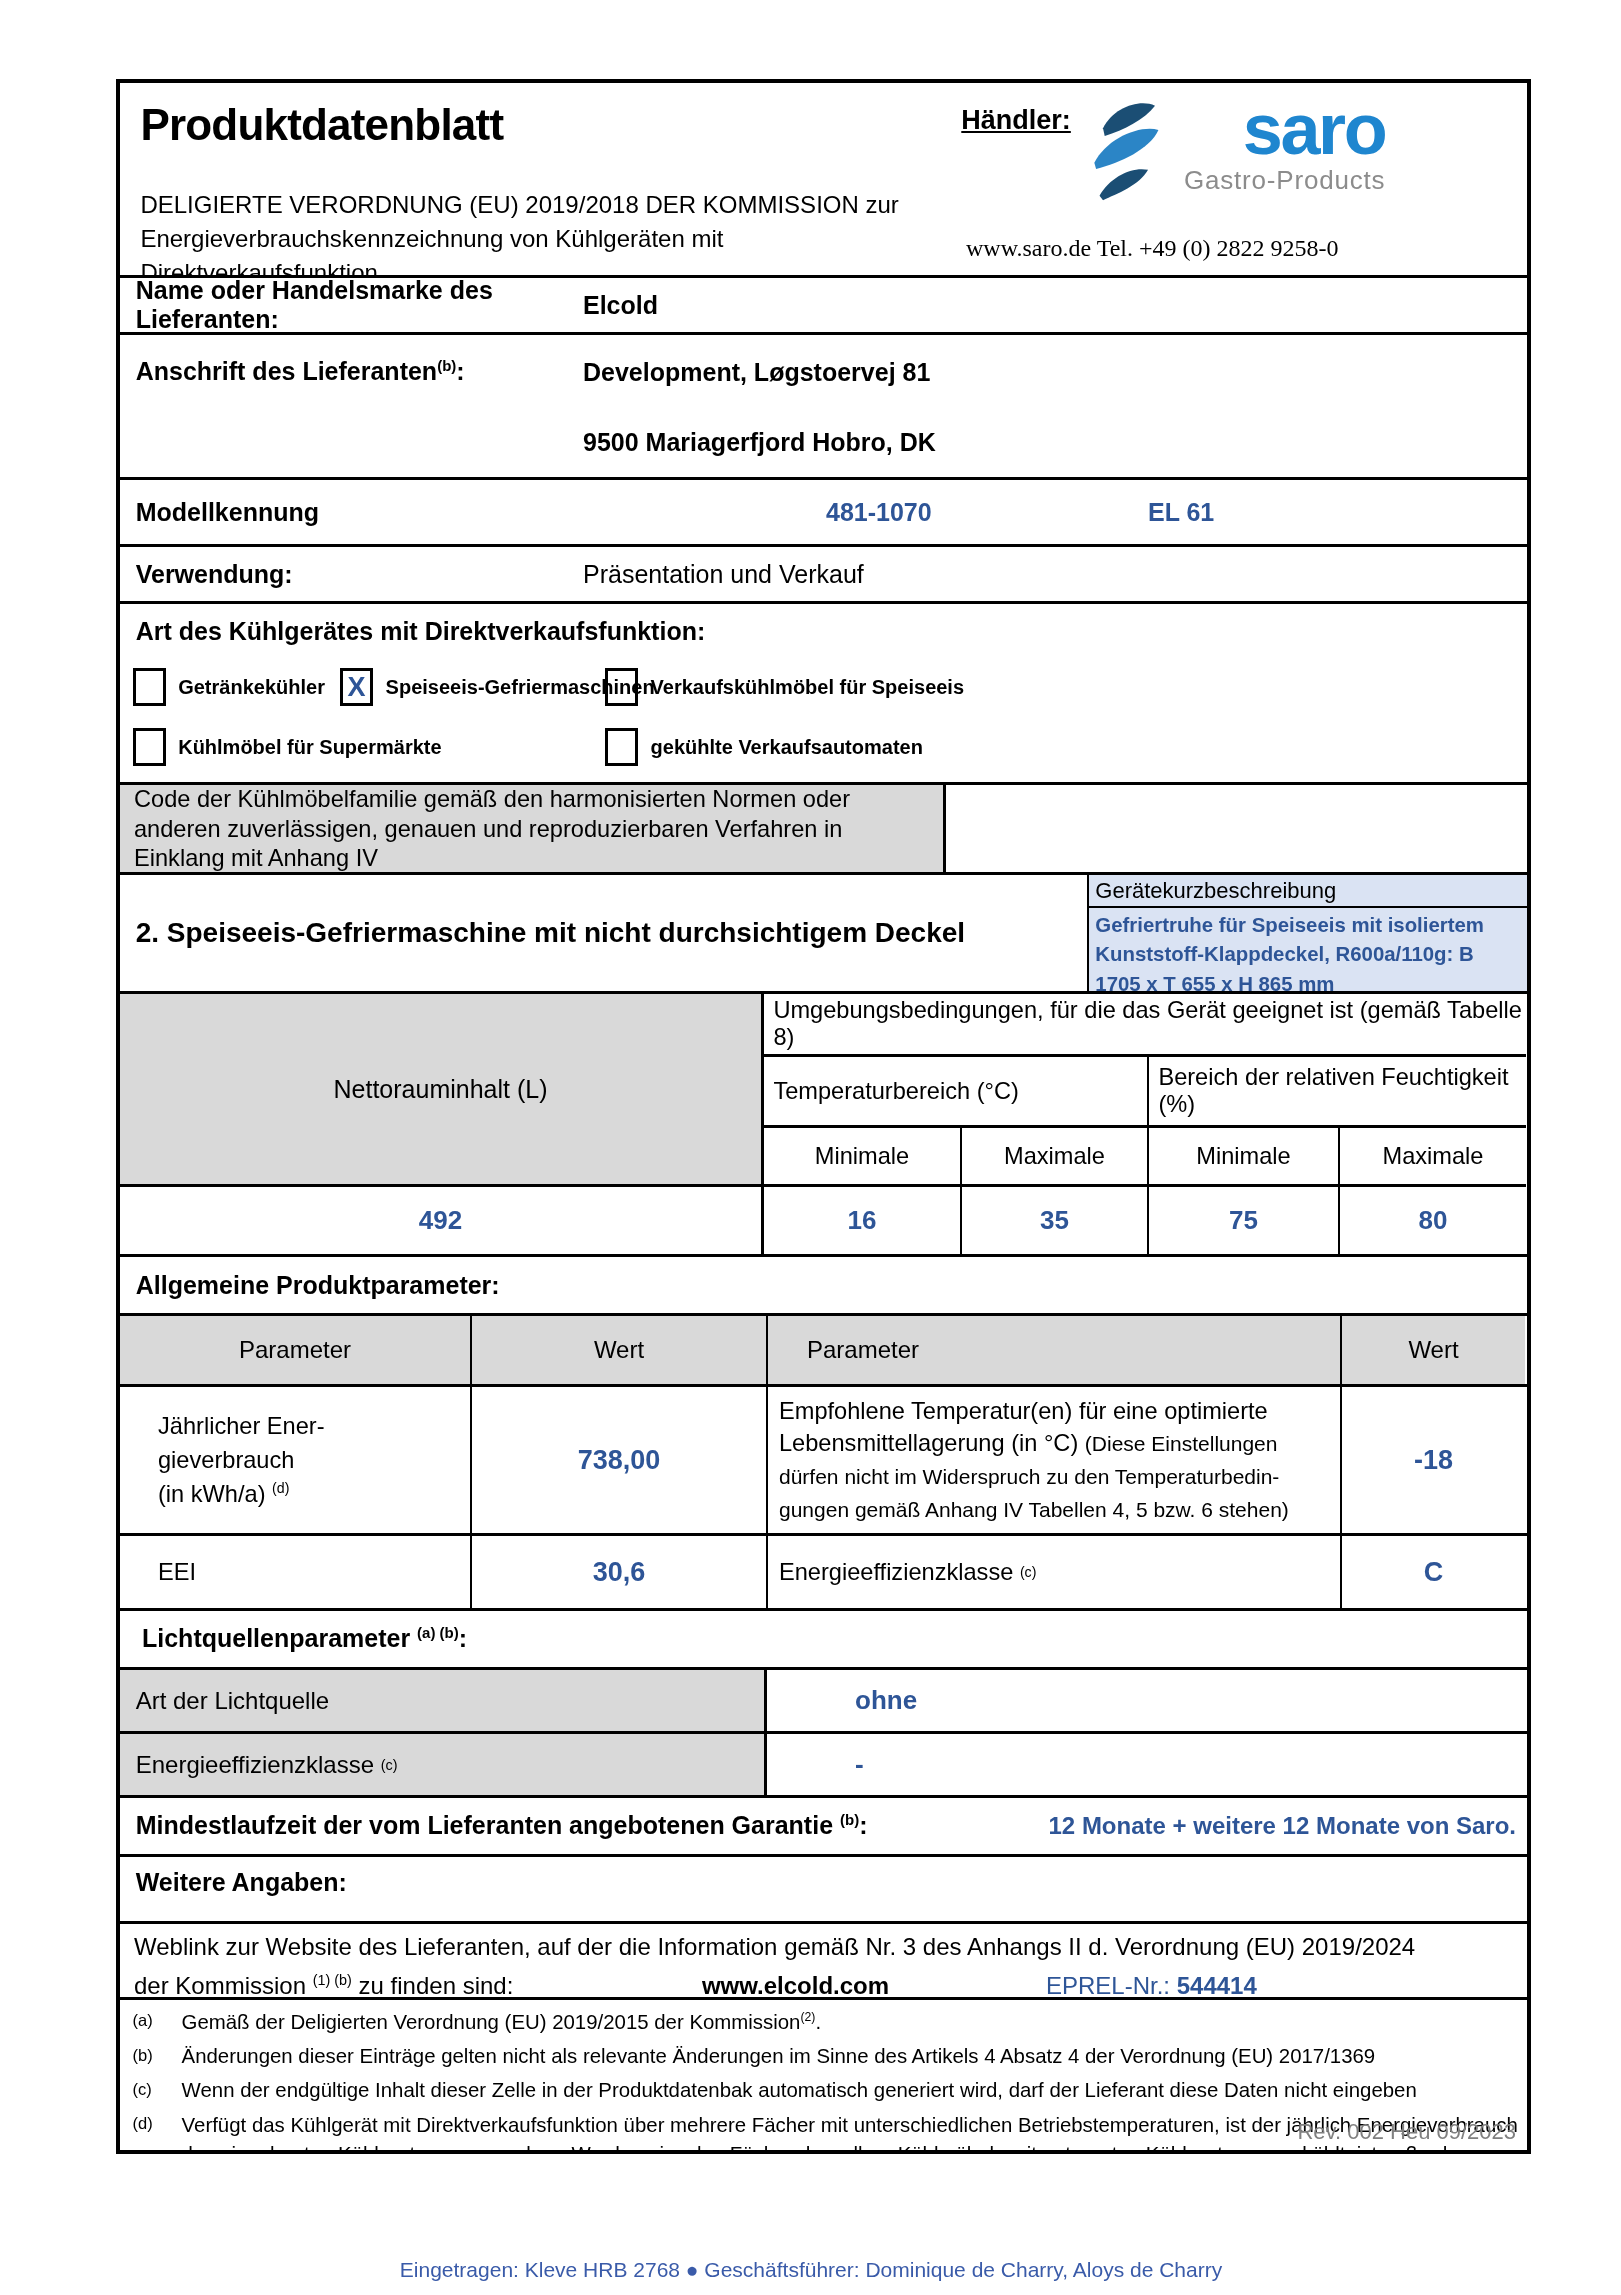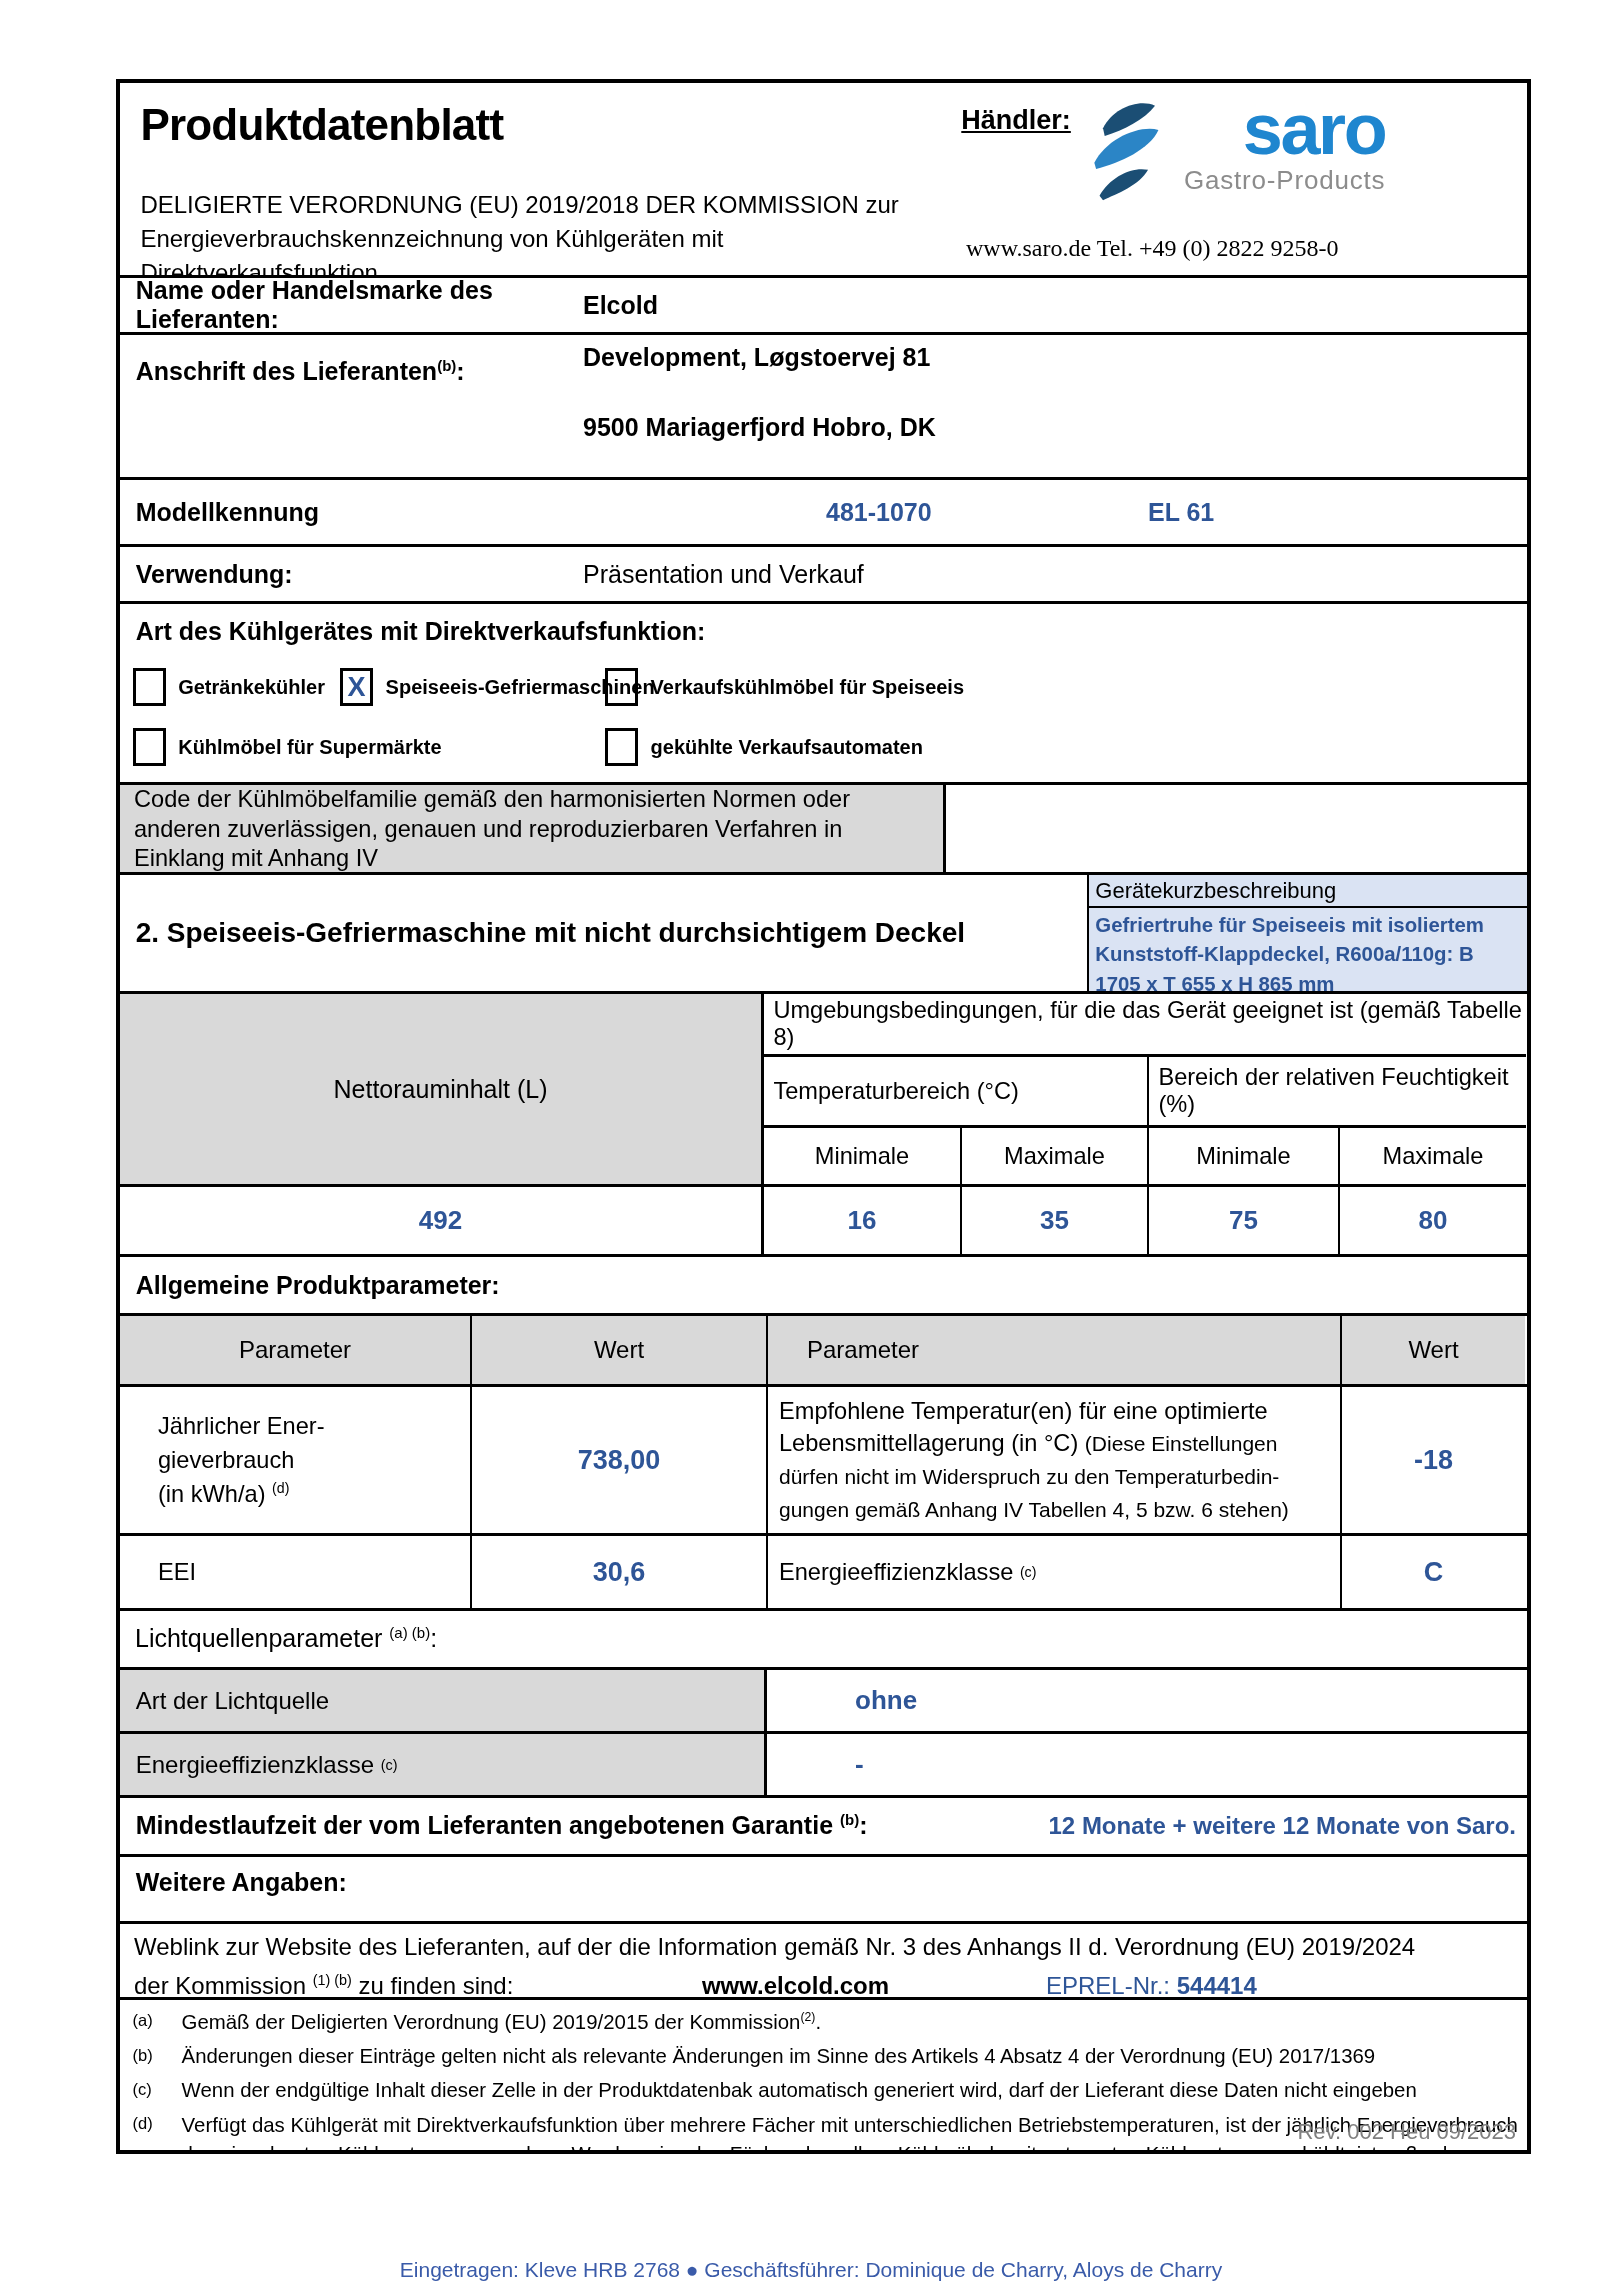--- a/index.html
+++ b/index.html
@@ -26,21 +26,21 @@
 
   
   .lv { display:flex; align-items:center; }
   .lv .lab { width:463px; padding-left:15.7px; font-weight:bold; font-size:25px; }
   .val-b { font-size:25px; font-weight:bold; }
   .val-n { font-size:25px; }
   .blue { color:#2e5597; }
   .r-name { height:57px; }
   .r-addr { height:145px; align-items:flex-start; }
   .r-addr .lab { padding-top:22px; }
-  .addr-lines { padding-top:8px; font-weight:bold; font-size:25px; }
+  .addr-lines { padding-top:23px; font-weight:bold; font-size:25px; }
   .addr-lines div + div { margin-top:41px; }
   .r-model { height:67px; }
   .model-vals { position:relative; flex:1; height:100%; }
   .model-vals span { position:absolute; top:50%; transform:translateY(-50%); }
   .mv1 { left:243px; }
   .mv2 { left:565px; }
   .r-usage { height:57px; }
 
   
   .r-type { height:181px; }
@@ -101,21 +101,21 @@
                 font-size:23.6px; line-height:1.45; }
   .vcell { display:flex; align-items:center; justify-content:center; font-size:27px; font-weight:bold; color:#2e5597; }
   .r-pr1 .pc3 { padding:7.9px 11px; font-size:23.6px; line-height:1.38; display:flex; align-items:center; }
   .note-sm { font-size:21px; }
   .r-pr2 { height:75px; }
   .r-pr2 .pc1 { display:flex; align-items:center; padding-left:38px; font-size:23.6px; }
   .r-pr2 .pc3 { display:flex; align-items:center; padding-left:11px; font-size:23.6px; }
 
   
   .r-lhead { height:59px; display:flex; align-items:center; }
-  .lhead-title { padding-left:15px; font-weight:normal; font-size:25px; }
+  .lhead-title { padding-left:22px; font-weight:bold; font-size:25px; }
   .r-licht { height:64px; display:flex; }
   .l-lab { width:647px; background:#d9d9d9; border-right:3.1px solid #000; display:flex; align-items:center;
            padding-left:15.7px; font-size:24px; }
   .l-val { flex:1; display:flex; align-items:center; padding-left:88px; font-size:26px; font-weight:bold; color:#2e5597; }
 
   
   .r-warr { height:59px; display:flex; align-items:center; }
   .warr-lab { padding-left:15.7px; font-weight:bold; font-size:25px; }
   .warr-val { margin-left:auto; padding-right:11px; font-size:24px; font-weight:bold; color:#2e5597; }
   .r-weitere { height:67px; }

